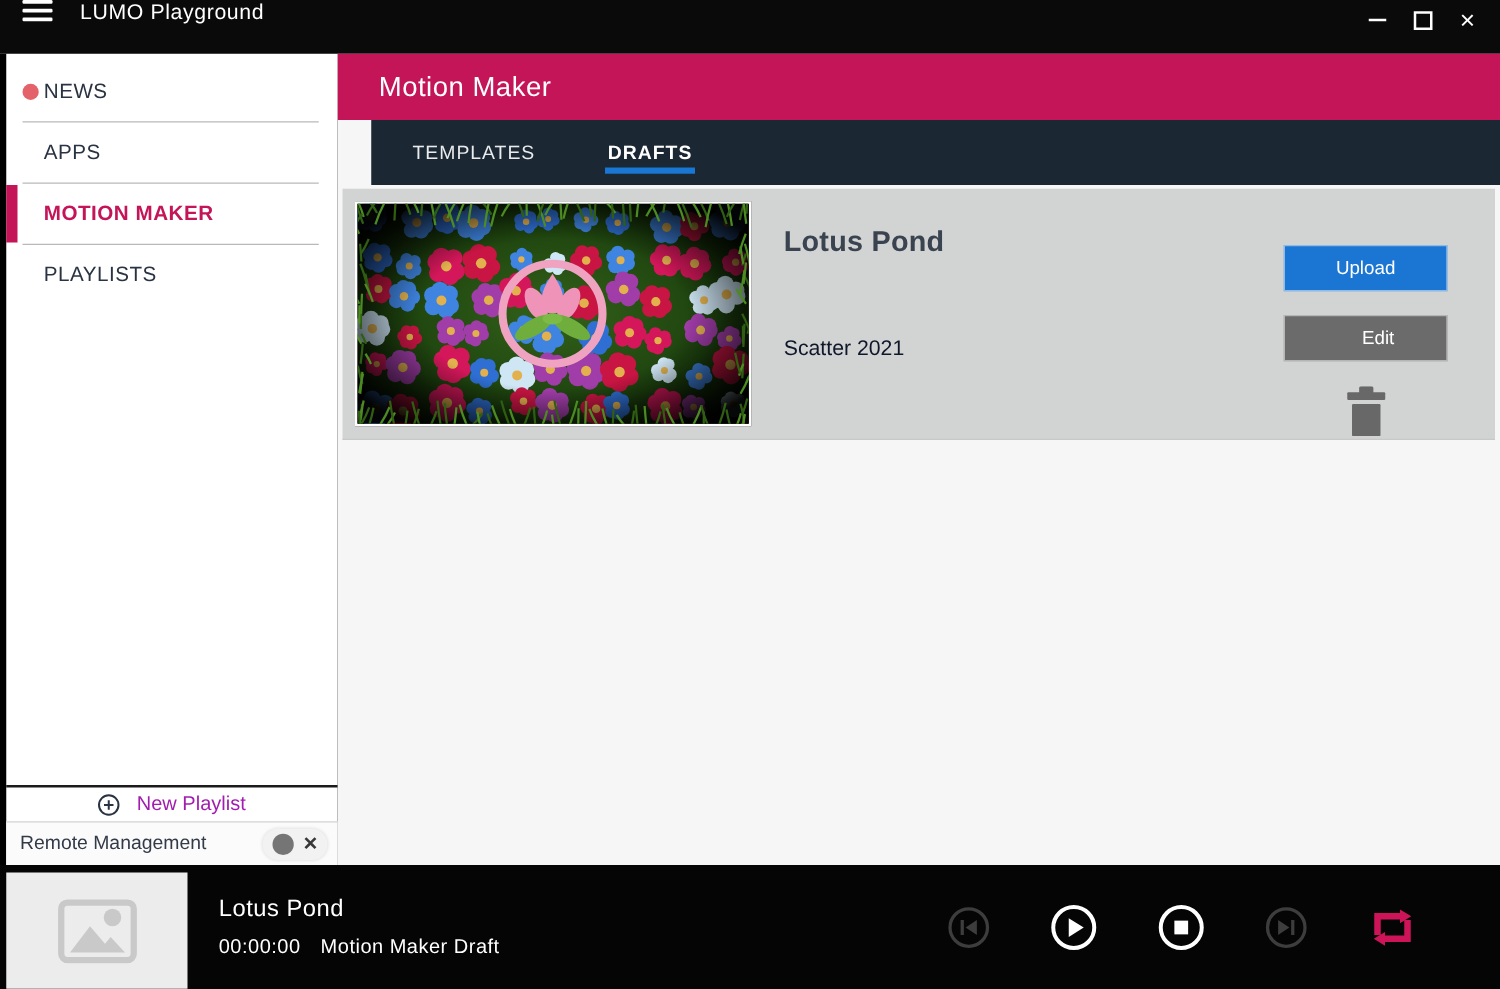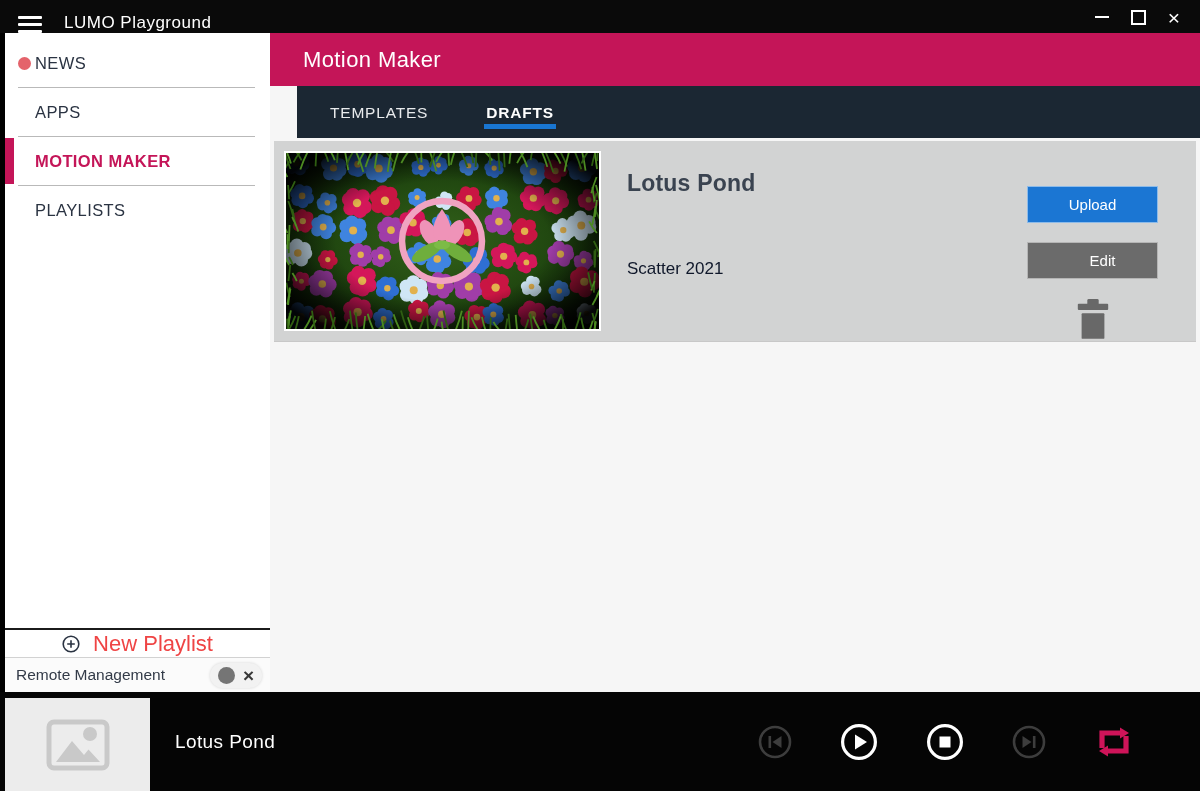--- a/index.html
+++ b/index.html
@@ -1,20 +1,20 @@
 <!DOCTYPE html>
 <html><head>
 <meta charset="utf-8">
 <style>
   html,body{margin:0;padding:0;width:1200px;height:791px;overflow:hidden;
     font-family:"Liberation Sans","DejaVu Sans",sans-serif;background:#000;}
   .app{position:absolute;inset:0;display:flex;flex-direction:column;}
 
   
-  .titlebar{height:33px;background:#0a0a0a;color:#fff;display:flex;align-items:flex-end;flex:none;}
+  .titlebar{height:43px;background:#0a0a0a;color:#fff;display:flex;align-items:flex-start;flex:none;}
   .hamburger{margin-left:18px;width:24px;display:flex;flex-direction:column;gap:4px;cursor:pointer;}
   .hamburger span{display:block;height:3px;background:#fff;border-radius:1px;}
   .titlebar-title{margin-left:22px;font-size:17px;letter-spacing:.5px;}
   .win-controls{margin-left:auto;display:flex;align-items:center;padding-right:8px;}
   .win-btn{width:36px;height:32px;display:flex;align-items:center;justify-content:center;color:#fff;cursor:pointer;}
   .glyph-min{width:14px;height:2px;background:#fff;}
   .glyph-max{width:11px;height:11px;border:2px solid #fff;}
   .glyph-close{font-size:21px;line-height:1;font-weight:400;}
 
   
@@ -22,21 +22,21 @@
   .sidebar{width:265px;flex:none;background:#fff;border-left:5px solid #000;display:flex;flex-direction:column;position:relative;}
   .nav{padding-top:6px;}
   .nav-item{position:relative;height:48px;display:flex;align-items:center;padding-left:30px;
     font-size:16.5px;color:#2a3342;letter-spacing:.4px;cursor:pointer;}
   .nav-item .dot{position:absolute;left:13px;width:13px;height:13px;border-radius:50%;background:#e4636b;}
   .nav-item.active{color:#c41558;font-weight:bold;}
   .nav-item.active::before{content:"";position:absolute;left:0;top:1px;bottom:1px;width:9px;background:#c41558;}
   .nav-divider{height:1px;background:#b9b9b9;margin:0 15px 0 13px;}
   .sidebar-bottom{margin-top:auto;}
   .new-playlist{height:27px;border-top:2px solid #1b1b1b;display:flex;align-items:center;justify-content:center;
-    gap:13px;font-size:22px;color:#ef4444;cursor:pointer;}
+    gap:13px;font-size:16px;color:#a21caf;cursor:pointer;}
   .remote-row{height:34px;display:flex;align-items:center;padding:0 8px 0 11px;font-size:15.5px;color:#333b48;
     background:#fbfbfb;border-top:1px solid #d2d2d2;justify-content:space-between;}
   .remote-pill{margin-left:auto;display:flex;align-items:center;gap:8px;background:#f2f2f2;border-radius:14px;
     padding:3px 8px;box-shadow:0 0 3px rgba(0,0,0,.15);}
   .toggle-knob{width:17px;height:17px;border-radius:50%;background:#757575;cursor:pointer;}
   .remote-close{font-size:19px;line-height:1;color:#383838;font-weight:bold;cursor:pointer;}
 
   
   .content{flex:1;display:flex;flex-direction:column;background:#f6f6f6;min-width:0;}
   .header{height:53px;background:#c41558;color:#fff;display:flex;align-items:center;
@@ -938,20 +938,24 @@
   <div class="player">
     <div class="player-thumb">
       <svg width="64" height="52" viewBox="0 0 64 52">
         <rect x="3" y="3" width="58" height="46" rx="5" fill="none" stroke="#c9c9c9" stroke-width="5"></rect>
         <circle cx="44" cy="15" r="7" fill="#c9c9c9"></circle>
         <path d="M10 43 L26 22 L38 36 L42.5 30.5 L54 43 Z" fill="#c9c9c9"></path>
       </svg>
     </div>
     <div class="player-info">
       <div class="player-title">Lotus Pond</div>
+      <div class="player-sub">
+        <span>00:00:00</span>
+        <span>Motion Maker Draft</span>
+      </div>
     </div>
 
     <div class="player-controls">
       <span class="pc">
         <svg width="34" height="34" viewBox="0 0 34 34">
           <circle cx="17" cy="17" r="15" fill="none" stroke="#3d3d3d" stroke-width="2.6"></circle>
           <rect x="10.5" y="11" width="2.6" height="12" fill="#3d3d3d"></rect>
           <path d="M23.5 11 L23.5 23 L14.5 17 Z" fill="#3d3d3d"></path>
         </svg>
       </span>

